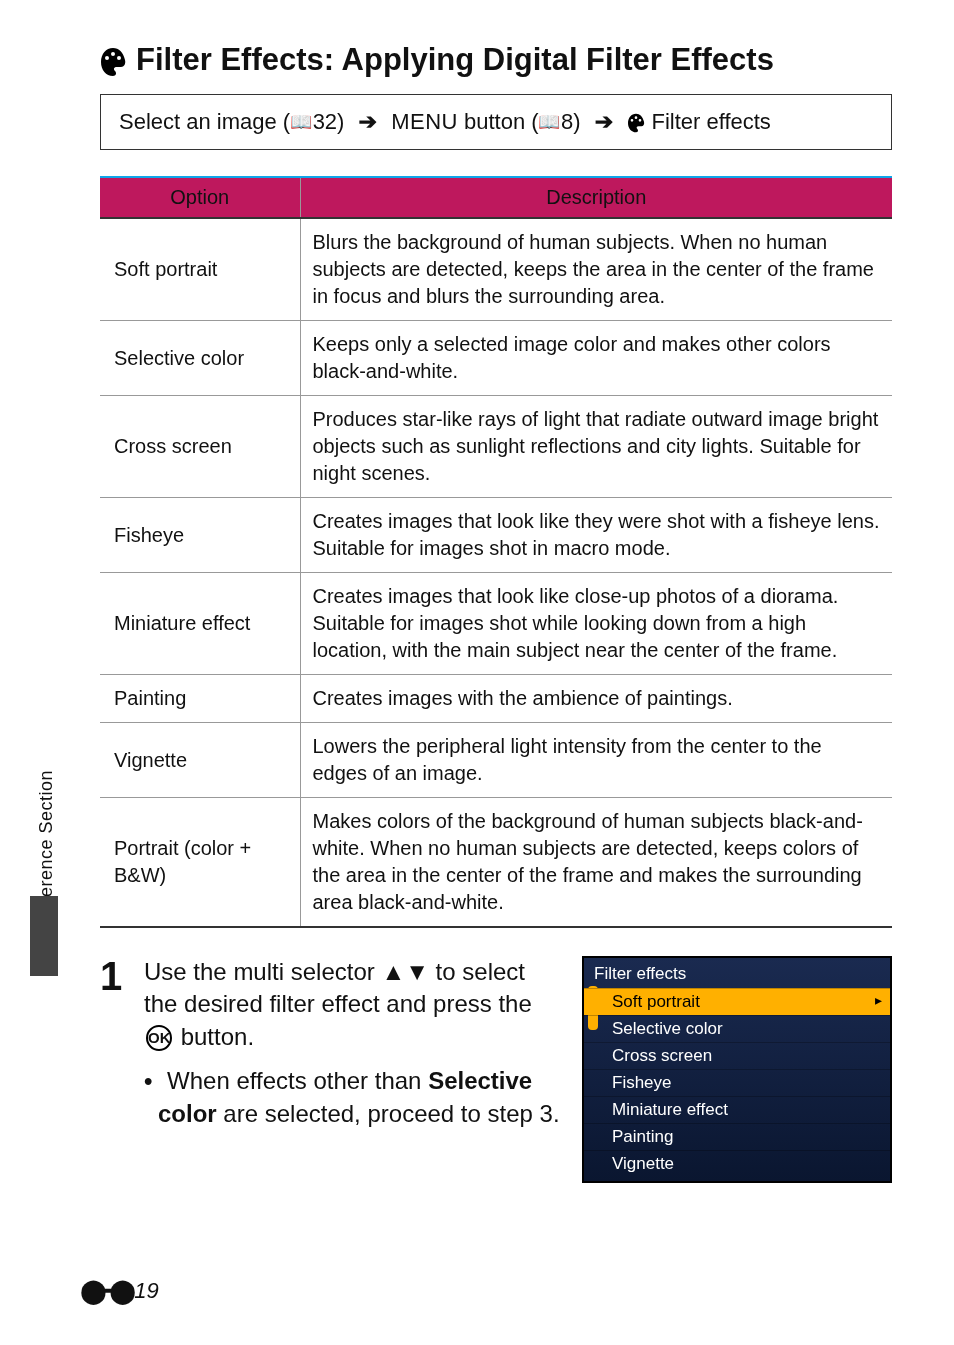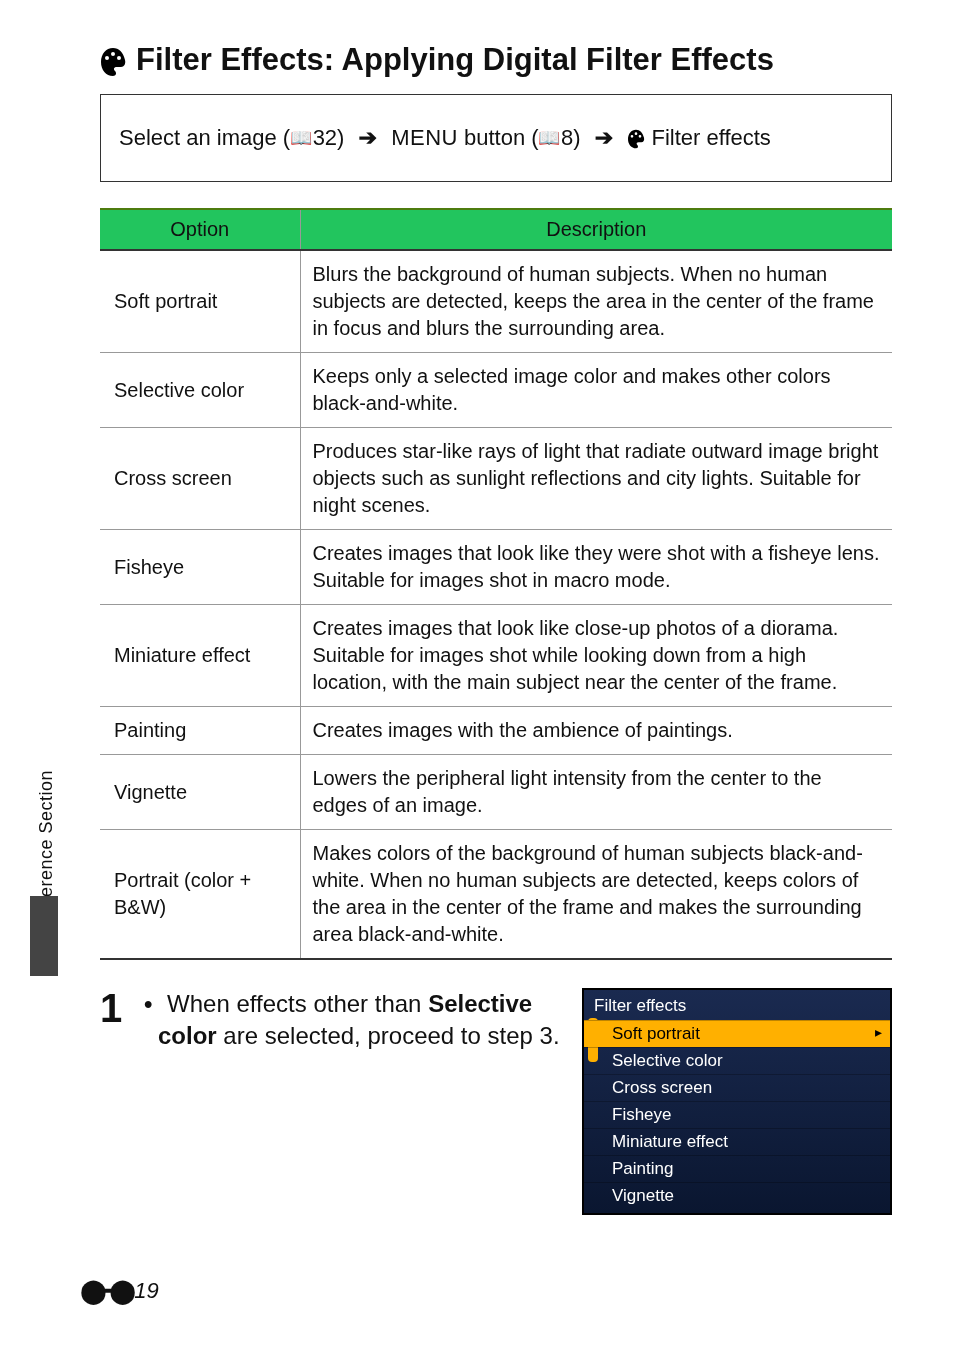--- a/index.html
+++ b/index.html
@@ -21,36 +21,36 @@
     left: 30px; top: 896px;
     width: 28px; height: 80px;
     background: #444;
   }
 
   h1.title { font-size: 31px; font-weight: 700; margin-bottom: 16px; display:flex; align-items:flex-end; }
   h1.title .palette-icon { margin-right:10px; }
 
   .breadcrumb-box {
     border: 1px solid #333;
-    padding: 30px 18px;
+    padding: 14px 18px;
     font-size: 22px;
     margin-bottom: 26px;
   }
   .breadcrumb-box .menuword { font-family: "Arial Narrow", Arial, sans-serif; font-stretch: condensed; letter-spacing: 0.5px; }
   .breadcrumb-box .arrowsym { margin: 0 8px; font-weight:700; }
   .breadcrumb-box .bookicon { font-size:18px; vertical-align:1px; }
 
   table.options {
     width: 100%;
     border-collapse: collapse;
     font-size: 20px;
   }
   table.options th {
-    background: #22c55e;
-    border-top: 2px solid #4d7c0f;
+    background: #be185d;
+    border-top: 2px solid #0ea5e9;
     border-bottom: 2px solid #333;
     padding: 8px 10px;
     font-weight: 400;
     text-align: center;
   }
   table.options th:first-child { border-right: 1px solid #999; width: 200px; }
   table.options td {
     border-bottom: 1px solid #999;
     padding: 10px 12px;
     vertical-align: middle;
@@ -170,20 +170,23 @@
         <tr class="lastrow">
           <td class="optname">Portrait (color + B&amp;W)</td>
           <td>Makes colors of the background of human subjects black-and-white. When no human subjects are detected, keeps colors of the area in the center of the frame and makes the surrounding area black-and-white.</td>
         </tr>
       </tbody>
   </table>
 
   <div class="steps">
     <div class="stepnum">1</div>
     <div class="stepbody">
+      <div class="lead">
+        <span>Use the multi selector </span><span>▲▼</span><span> to select the desired filter effect and press the </span><span class="okbtn">OK</span><span> button.</span>
+      </div>
       <ul>
         <li>
           <span>When effects other than </span><b>Selective color</b><span> are selected, proceed to step 3.</span>
         </li>
       </ul>
     </div>
     <div class="menu-shot-wrap">
       <div class="menu-shot">
         <div class="mtitle">Filter effects</div>
         <div class="leftbar"></div>

